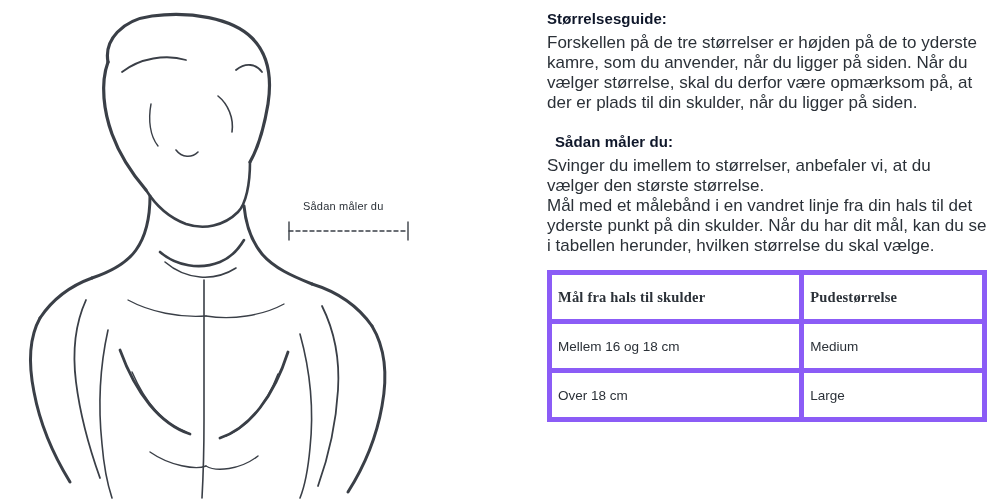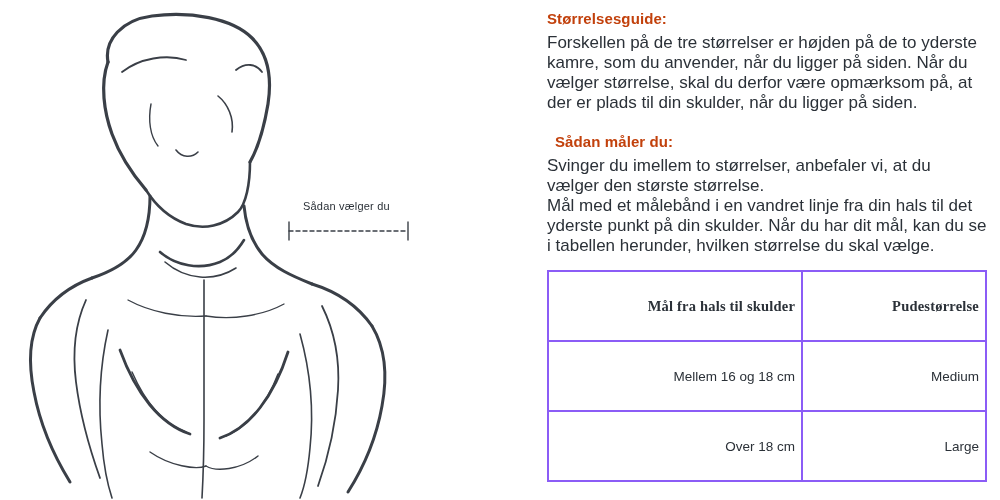--- a/index.html
+++ b/index.html
@@ -47,21 +47,21 @@
 
   
   .text-pane {
     flex: 1 1 auto;
     padding: 10px 22px 0 22px;
     box-sizing: border-box;
   }
   .section-title {
     font-size: 15px;
     font-weight: bold;
-    color: #c2410c;
+    color: #0f172a;
     margin: 0 0 6px 0;
     letter-spacing: 0.1px;
   }
   .section-title.second {
     margin-top: 20px;
     margin-left: 8px;
   }
   .body-text {
     font-size: 17px;
     line-height: 20px;
@@ -86,27 +86,27 @@
 
   
   .size-table {
     border-collapse: collapse;
     width: 440px;
     margin-top: 14px;
     table-layout: fixed;
   }
   .size-table th,
   .size-table td {
-    border: 2px solid #8b5cf6;
-    text-align: right;
+    border: 5px solid #8b5cf6;
+    text-align: left;
     font-size: 13.5px;
     color: #2b3138;
     font-weight: normal;
     height: 44px;
-    padding: 12px 6px;
+    padding: 0 6px;
   }
   .size-table th {
     font-weight: bold;
     font-family: "Liberation Serif", serif;
     font-size: 14.5px;
     letter-spacing: 0.2px;
   }
   .size-table td.brand {
     font-family: "Liberation Sans", sans-serif;
   }
@@ -164,21 +164,21 @@
 
       <path d="M150 452 C170 466 196 470 206 466" stroke-width="1.4"></path>
       <path d="M258 456 C240 470 216 472 206 466" stroke-width="1.4"></path>
       <path d="M128 300 C150 312 180 318 206 316" stroke-width="1.3"></path>
       <path d="M284 304 C262 316 232 320 206 316" stroke-width="1.3"></path>
 
       <path d="M289 222 L289 240" stroke-width="1.4"></path>
       <path d="M408 222 L408 240" stroke-width="1.4"></path>
       <path d="M289 231 L408 231" stroke-width="1.4" stroke-dasharray="4 3"></path>
     </svg>
-    <div class="measure-label">Sådan vælger du</div>
+    <div class="measure-label">Sådan måler du</div>
   </div>
 
   <div class="text-pane">
 
     <h2 class="section-title">Størrelsesguide:</h2>
     <p class="body-text">Forskellen på de tre størrelser er højden på de to yderste kamre, som du anvender, når du ligger på siden. Når du vælger størrelse, skal du derfor være opmærksom på, at der er plads til din skulder, når du ligger på siden.</p>
 
 
     <h2 class="section-title second">Sådan måler du:</h2>
     <p class="body-text tight">Svinger du imellem to størrelser, anbefaler vi, at du vælger den største størrelse.</p>

